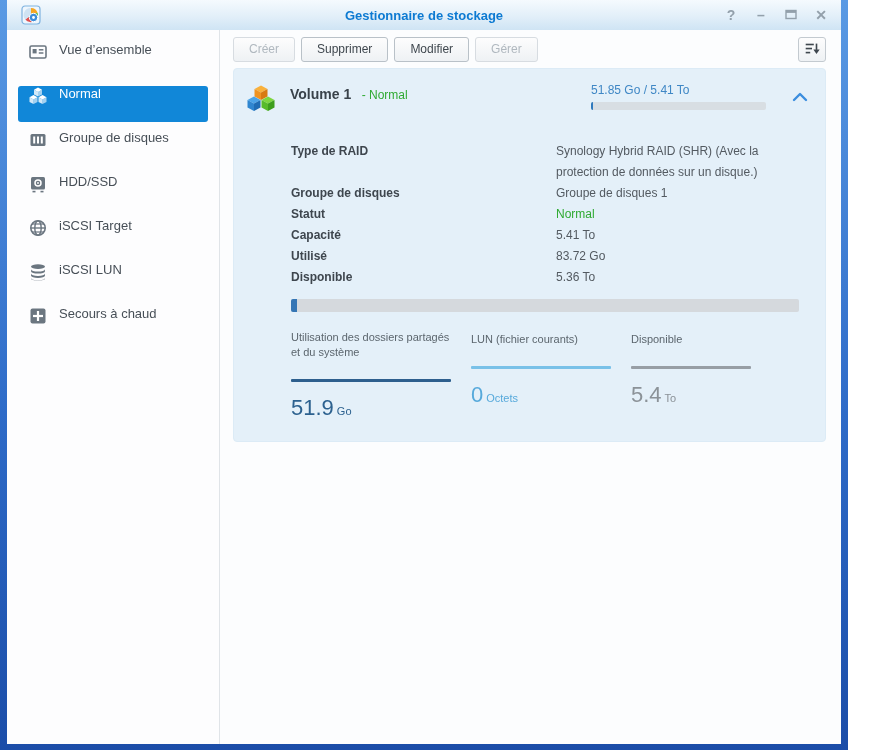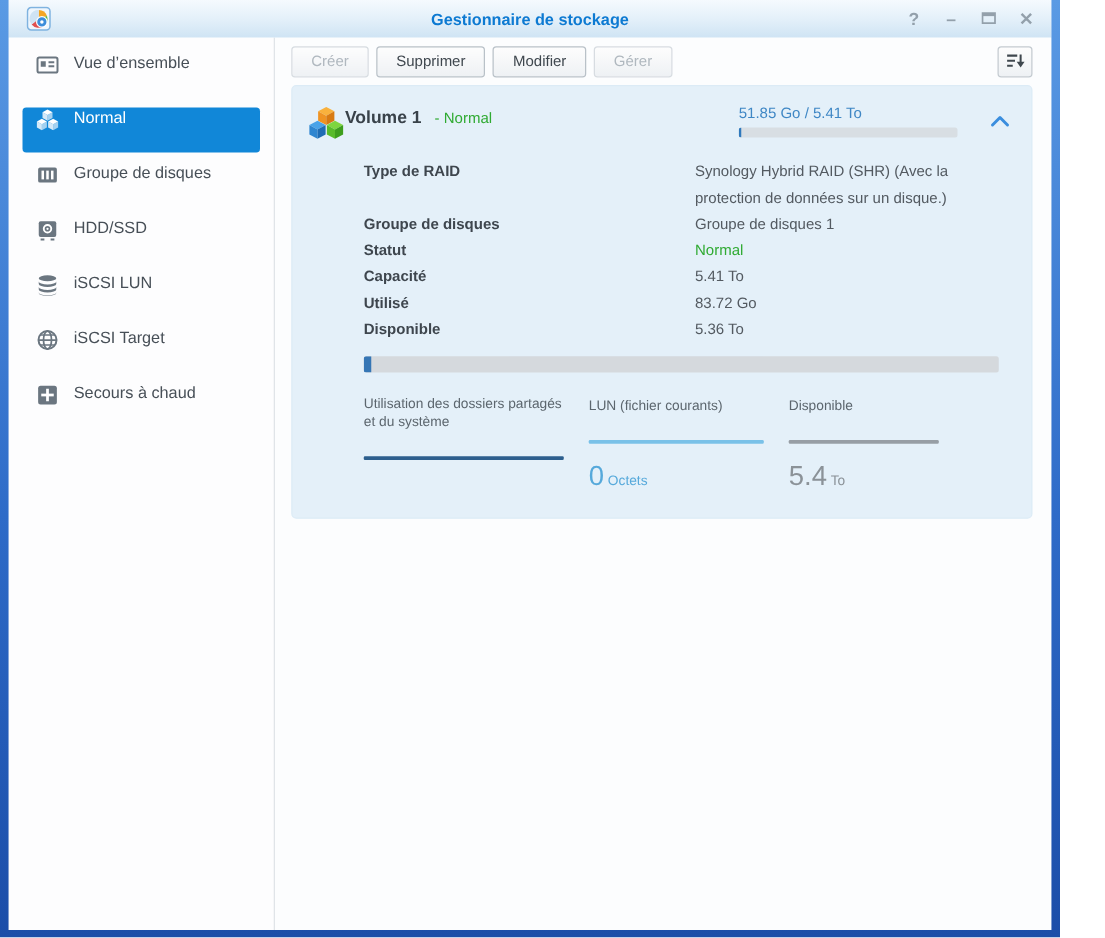--- a/index.html
+++ b/index.html
@@ -45,30 +45,30 @@
   .tb-spacer { flex:1; }
   .tb-iconbtn { width:28px; height:25px; border:1px solid #c3cad0; border-radius:3px;
     background:linear-gradient(180deg,#fdfdfd,#eef1f4);
     display:flex; align-items:center; justify-content:center; cursor:pointer; }
 
   
   .panel { margin-top:4px; background:#e4f0f9; border:1px solid #dcebf6;
     border-radius:4px; padding:12px 14px 20px 12px; position:relative; }
   .panel-head { display:flex; align-items:flex-start; }
   .vol-icon { width:30px; height:30px; margin-top:2px; }
-  .vol-titleblock { padding-top:4px; }
+  .vol-titleblock { margin-left:14px; padding-top:4px; }
   .vol-title { font-size:14px; font-weight:bold; color:#39424a; display:inline; }
   .vol-status { font-size:12px; color:#2faa32; margin-left:6px; }
   .usage-block { margin-left:auto; margin-right:42px; padding-top:2px; width:178px; }
   .usage-text { font-size:12px; color:#3f87c5; margin-bottom:5px; }
   .usage-bar { width:175px; height:8px; background:#d8dee3; border-radius:2px; overflow:hidden; }
   .usage-fill { height:100%; background:#2f79bd; min-width:2px; }
   .chevron { position:absolute; right:16px; top:22px; cursor:pointer; }
 
-  .details { margin:14px 0 0 45px; }
+  .details { margin:28px 0 0 45px; }
   .d-row { display:flex; font-size:12px; line-height:21px; }
   .d-label { width:265px; font-weight:bold; color:#3e464e; flex:0 0 265px; }
   .d-value { width:300px; color:#535a61; }
   .d-value.green { color:#2faa32; }
 
   .big-bar { margin:11px 12px 0 45px; height:13px; background:#d5d9dd;
     border-radius:2px; overflow:hidden; }
   .big-fill { height:100%; background:#3576b5; min-width:6px; }
 
   .stats { display:flex; margin:18px 0 0 45px; gap:20px; }
@@ -167,37 +167,37 @@
             <circle cx="10" cy="9" r="3" fill="none" stroke="#fff" stroke-width="1.5"></circle>
             <circle cx="10" cy="9" r="0.9" fill="#fff"></circle>
             <rect x="4.5" y="16.8" width="3" height="1.6" fill="#6b7680"></rect>
             <rect x="12.5" y="16.8" width="3" height="1.6" fill="#6b7680"></rect>
           </svg>
           <span>HDD/SSD</span>
         </div>
 
         <div class="side-item">
           <svg class="icn" viewBox="0 0 20 20">
-            <ellipse cx="10" cy="4.6" rx="7" ry="2.4" fill="#6b7680"></ellipse>
-            <path d="M3 7.2 a7 2.4 0 0 0 14 0 v2 a7 2.4 0 0 1 -14 0 Z" fill="#6b7680"></path>
-            <path d="M3 11.6 a7 2.4 0 0 0 14 0 v2 a7 2.4 0 0 1 -14 0 Z" fill="#6b7680"></path>
-            <path d="M3 16 a7 2.4 0 0 0 14 0 v0.4 a7 2.4 0 0 1 -14 0 Z" fill="#6b7680"></path>
-          </svg>
-          <span>iSCSI LUN</span>
-        </div>
-
-        <div class="side-item">
-          <svg class="icn" viewBox="0 0 20 20">
             <circle cx="10" cy="10" r="7.2" fill="none" stroke="#6b7680" stroke-width="1.6"></circle>
             <ellipse cx="10" cy="10" rx="3.2" ry="7.2" fill="none" stroke="#6b7680" stroke-width="1.4"></ellipse>
             <line x1="2.8" y1="10" x2="17.2" y2="10" stroke="#6b7680" stroke-width="1.4"></line>
             <line x1="4" y1="6" x2="16" y2="6" stroke="#6b7680" stroke-width="1.2"></line>
             <line x1="4" y1="14" x2="16" y2="14" stroke="#6b7680" stroke-width="1.2"></line>
           </svg>
           <span>iSCSI Target</span>
+        </div>
+
+        <div class="side-item">
+          <svg class="icn" viewBox="0 0 20 20">
+            <ellipse cx="10" cy="4.6" rx="7" ry="2.4" fill="#6b7680"></ellipse>
+            <path d="M3 7.2 a7 2.4 0 0 0 14 0 v2 a7 2.4 0 0 1 -14 0 Z" fill="#6b7680"></path>
+            <path d="M3 11.6 a7 2.4 0 0 0 14 0 v2 a7 2.4 0 0 1 -14 0 Z" fill="#6b7680"></path>
+            <path d="M3 16 a7 2.4 0 0 0 14 0 v0.4 a7 2.4 0 0 1 -14 0 Z" fill="#6b7680"></path>
+          </svg>
+          <span>iSCSI LUN</span>
         </div>
 
         <div class="side-item">
           <svg class="icn" viewBox="0 0 20 20">
             <rect x="2.5" y="2.5" width="15" height="15" rx="2" fill="#6b7680"></rect>
             <rect x="8.9" y="5" width="2.2" height="10" fill="#fff"></rect>
             <rect x="5" y="8.9" width="10" height="2.2" fill="#fff"></rect>
           </svg>
           <span>Secours à chaud</span>
         </div>
@@ -279,20 +279,21 @@
           </div>
 
           <div class="big-bar">
             <div class="big-fill" style="width: 1%;"></div>
           </div>
 
           <div class="stats">
             <div class="stat">
               <div class="stat-label">Utilisation des dossiers partagés et du système</div>
               <div class="stat-rule"></div>
+              <div class="stat-value"><span>51.9</span><span class="stat-unit">Go</span></div>
             </div>
             <div class="stat">
               <div class="stat-label">LUN (fichier courants)</div>
               <div class="stat-rule"></div>
               <div class="stat-value"><span>0</span><span class="stat-unit">Octets</span></div>
             </div>
             <div class="stat">
               <div class="stat-label">Disponible</div>
               <div class="stat-rule"></div>
               <div class="stat-value"><span>5.4</span><span class="stat-unit">To</span></div>

